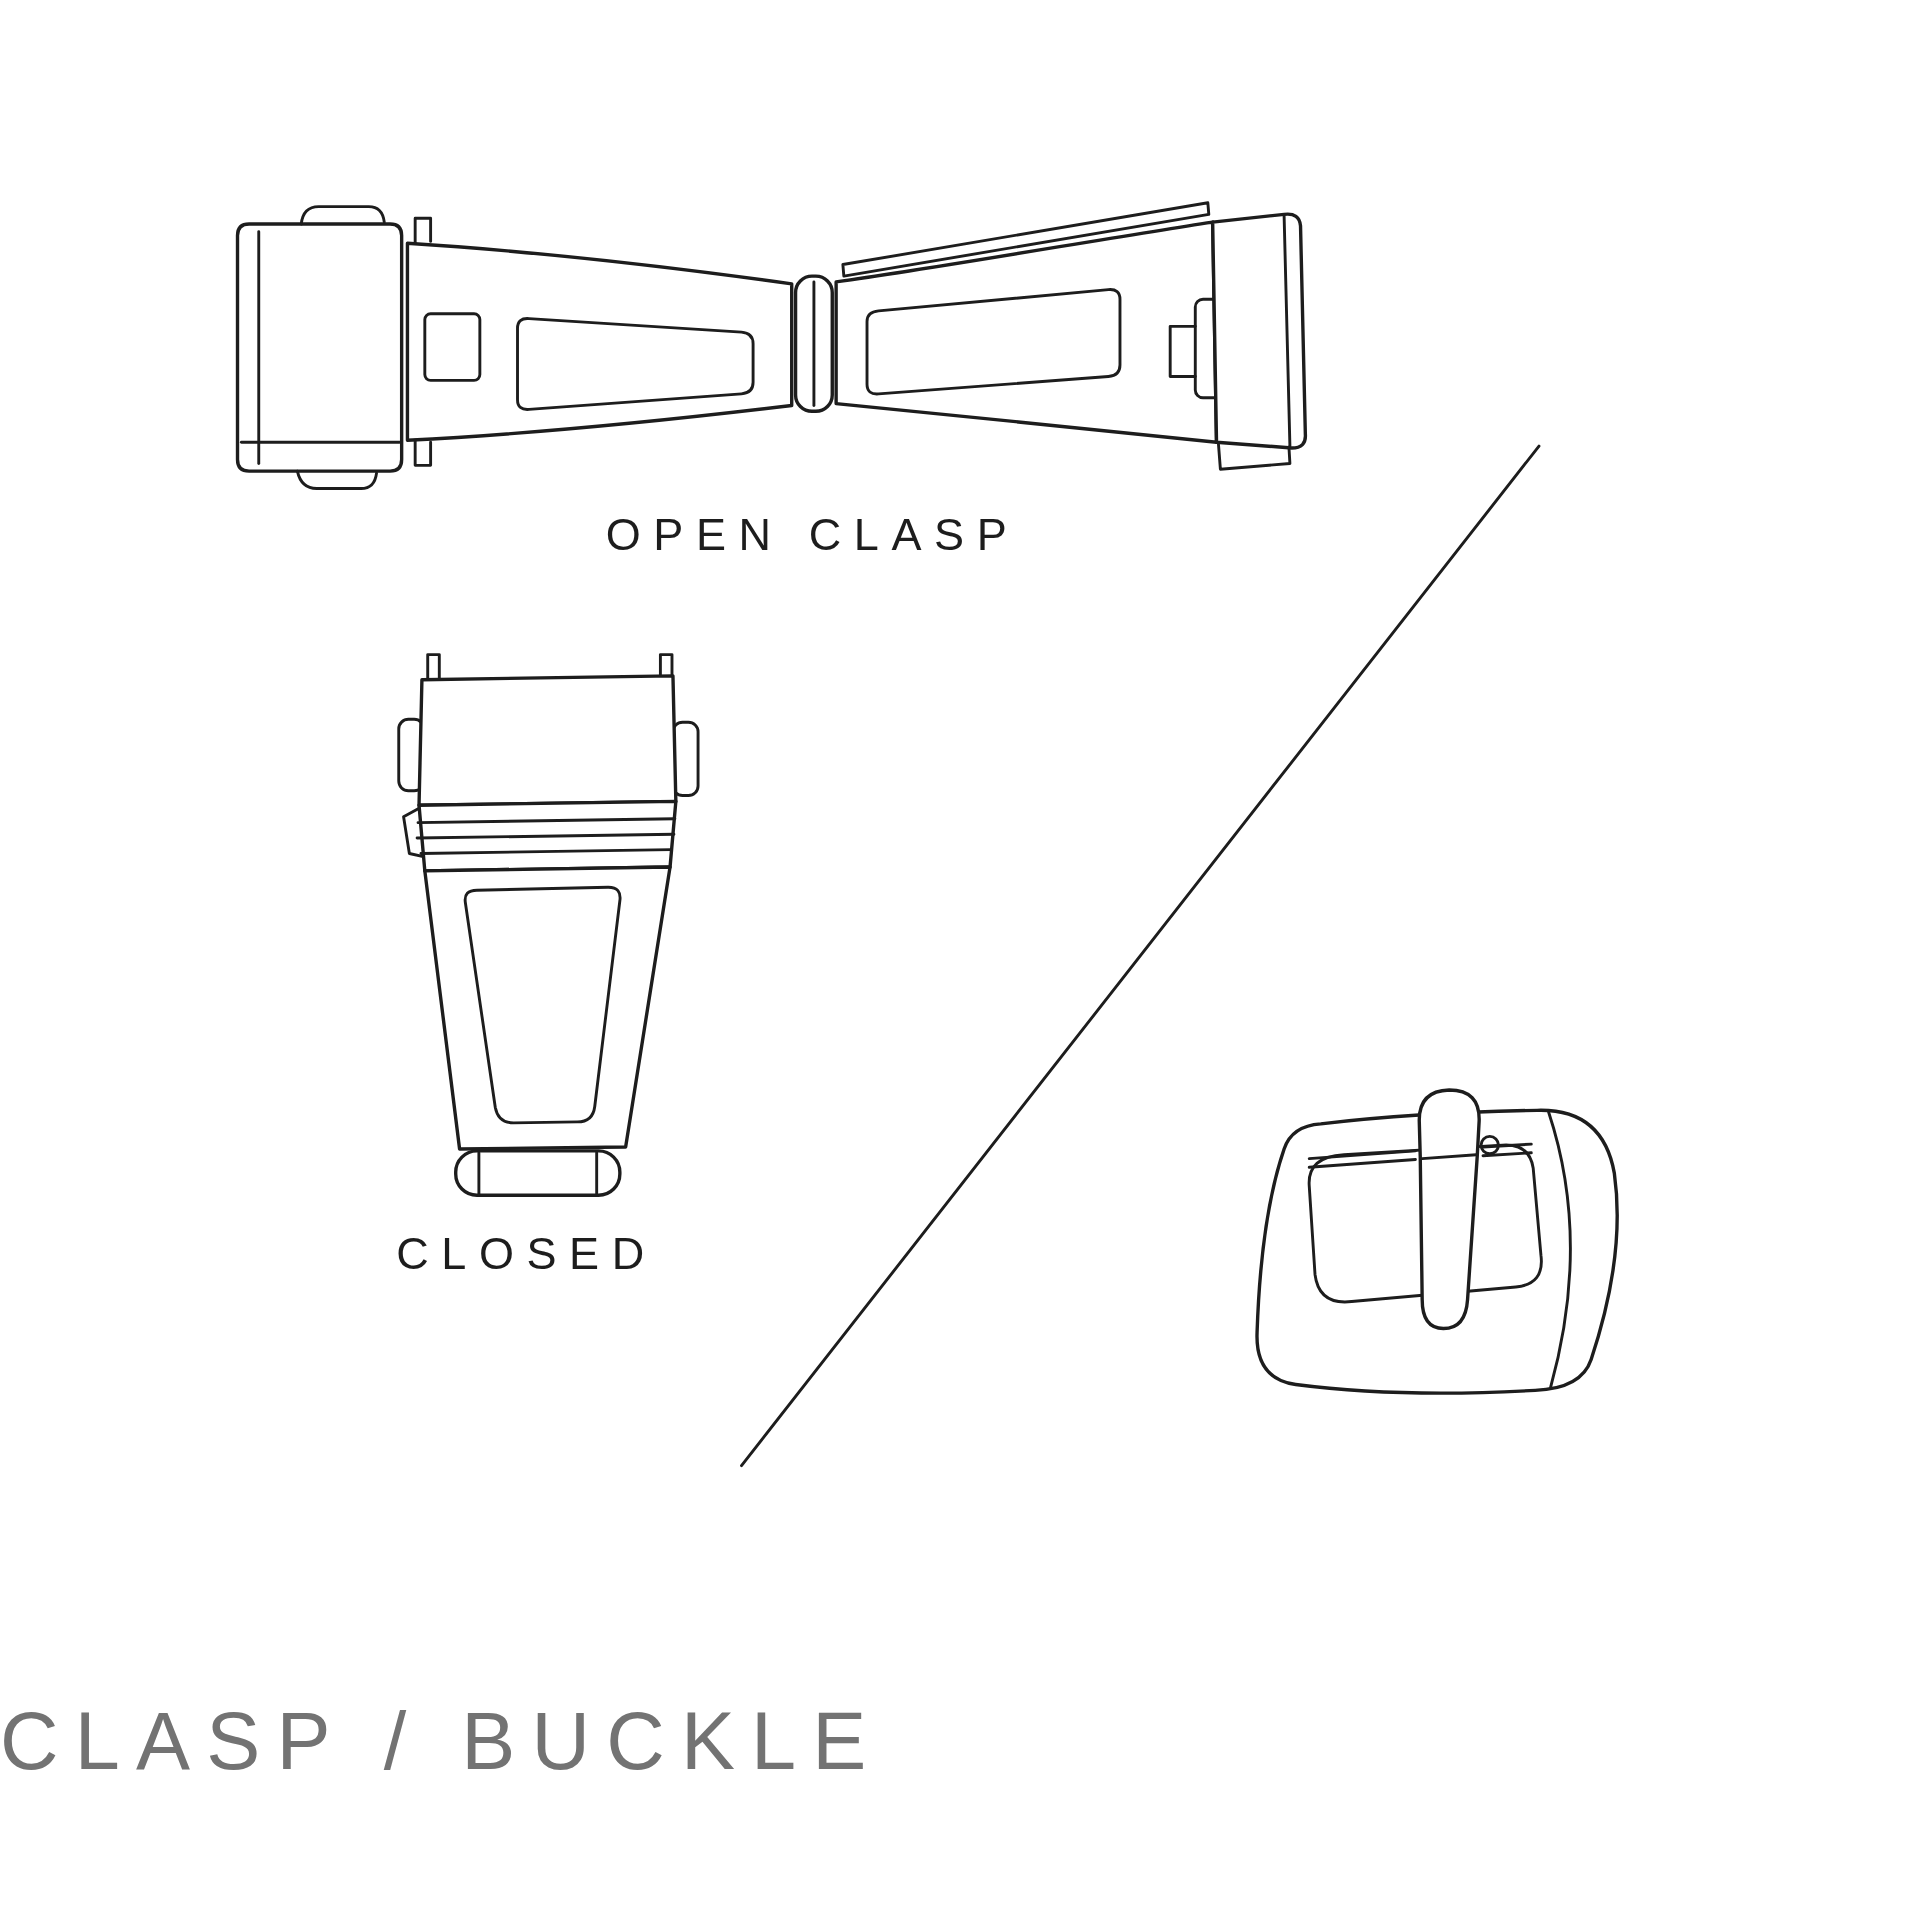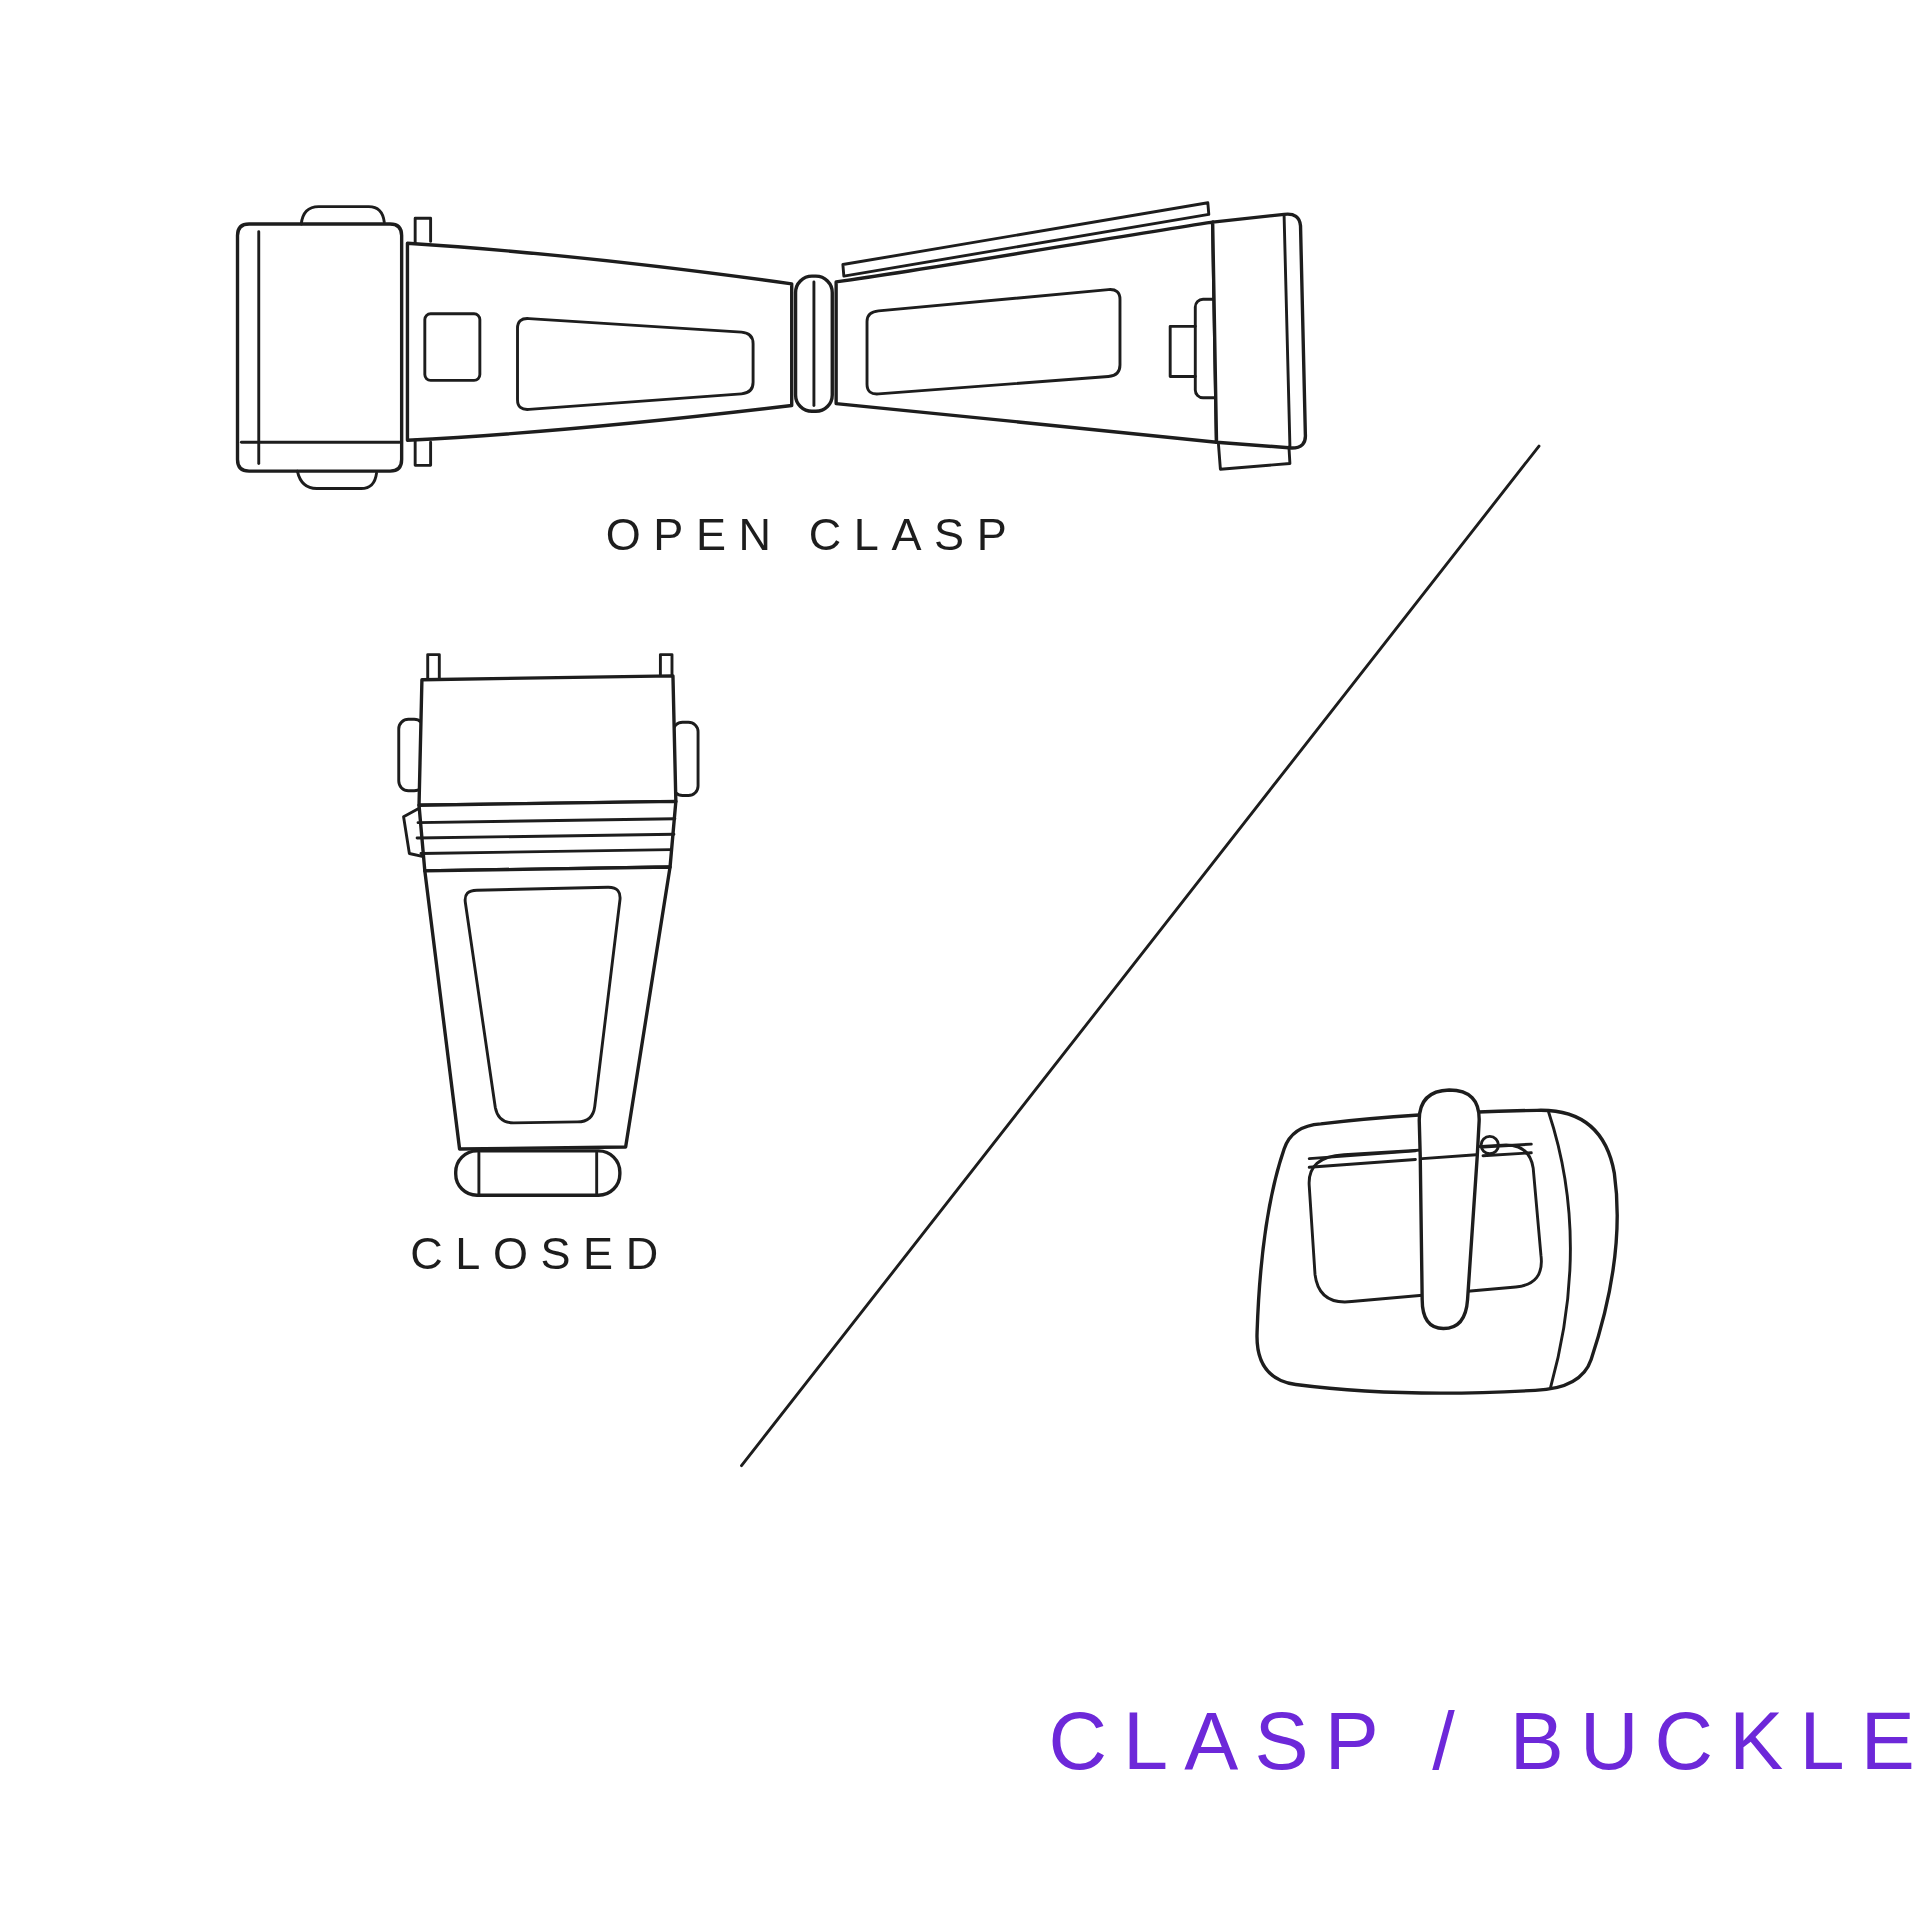--- a/index.html
+++ b/index.html
@@ -28,28 +28,28 @@
   .caption {
     position: absolute;
     text-align: center;
     color: #1d1d1d;
     font-size: 45px;
     font-weight: 400;
     letter-spacing: 0.28em;
     white-space: nowrap;
   }
   #open-clasp-caption { left: 523px; top: 509px; width: 579px; }
-  #closed-caption     { left: 299px; top: 1228px; width: 483px; }
+  #closed-caption     { left: 285px; top: 1228px; width: 483px; }
   #main-title {
     position: absolute;
     left: 0;
     top: 1695px;
     width: 1931px;
-    text-align: right;
-    color: #6d28d9;
+    text-align: left;
+    color: #737373;
     font-size: 81px;
     font-weight: 400;
     letter-spacing: 0.20em;
     white-space: nowrap;
   }
 </style>
 </head>
 <body>
 
 <div id="canvas">

